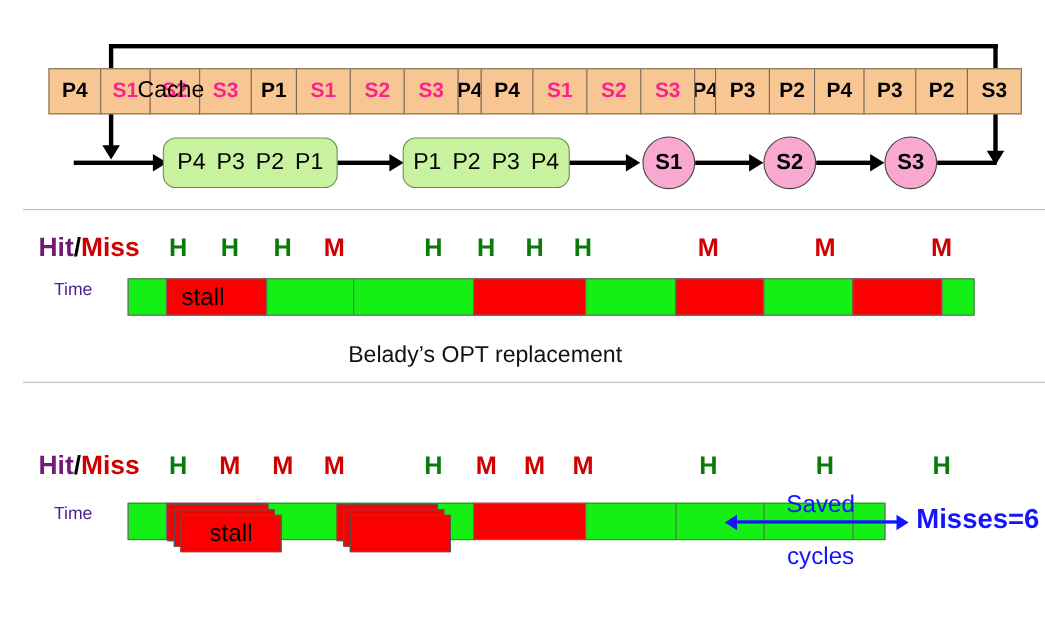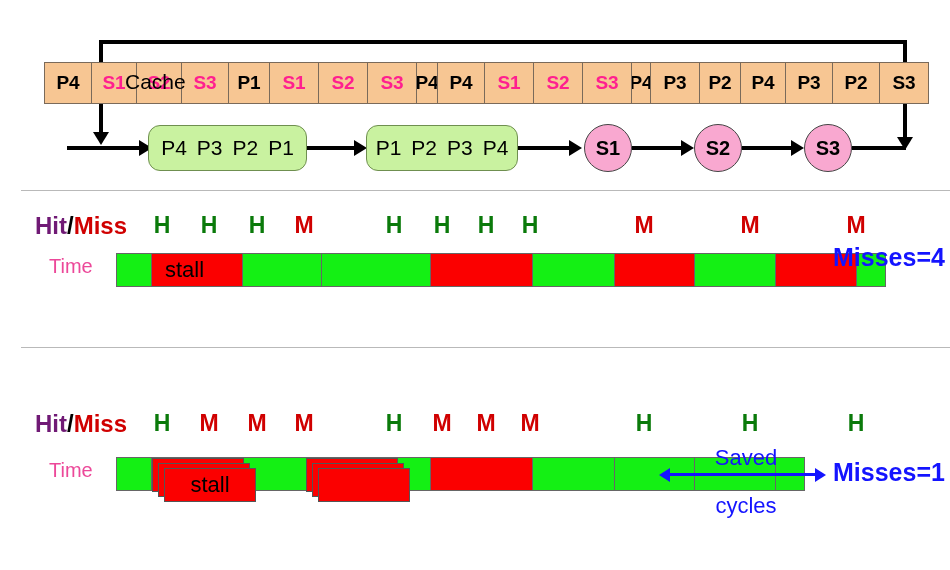--- a/index.html
+++ b/index.html
@@ -65,21 +65,21 @@
   }
 
   
   .sep { position:absolute; left:0; width:950px; height:1px; background:#b9b9b9; }
 
   
   .hm-label { font-size:24px; font-weight:bold; white-space:nowrap; }
   .hm-label .hit { color:#701a75; }
   .hm-label .slash { color:#000; }
   .hm-label .miss { color:#d00000; }
-  .time-label { font-size:20px; color:#ec4899; }
+  .time-label { font-size:16px; color:#4c1d95; }
   .marker { position:absolute; font-size:23px; font-weight:bold; text-align:center; width:26px; }
   .marker.h { color:#0a7a0a; }
   .marker.m { color:#d00000; }
 
   
   .bar { position:absolute; height:34px; display:flex; }
   .seg { height:34px; border:1px solid #666; margin-left:-1px; }
   .seg.green { background:#14f014; }
   .seg.red { background:#fb0000; }
 
@@ -211,23 +211,23 @@
       <div class="seg green" style="width: 110px;"></div>
       <div class="seg red" style="width: 103px;"></div>
       <div class="seg green" style="width: 83px;"></div>
       <div class="seg red" style="width: 81px;"></div>
       <div class="seg green" style="width: 82px;"></div>
       <div class="seg red" style="width: 82px;"></div>
       <div class="seg green" style="width: 30px;"></div>
     </div>
   <div class="stall-text abs" style="left:144px; top:257px;">stall</div>
 
+  <div class="caption abs" style="left:220px; top:311px; width:400px;">Belady’s OPT replacement</div>
 
   <div class="stats abs" style="left:812px; top:243px;">
-    <div>Misses=4</div>
   </div>
 
   <div class="hm-label abs" style="left:14px; top:410px;">
     <span class="hit">Hit</span><span class="slash">/</span><span class="miss">Miss</span>
   </div>
   <div class="time-label abs" style="left:28px; top:459px;">Time</div>
 
   <div class="abs" id="mlp-markers" style="left:0; top:0;">
       <div class="marker h" style="left: 128px; top: 410px;">H</div>
       <div class="marker m" style="left: 175px; top: 410px;">M</div>
@@ -267,16 +267,16 @@
 
   <div class="blue-line" style="left:648px; top:473px; width:148px;"></div>
   <div class="blue-arrow-l" style="left:638px; top:468px;"></div>
   <div class="blue-arrow-r" style="left:794px; top:468px;"></div>
   <div class="saved-text" style="left:665px; top:446px; width:120px;">
     <div>Saved</div>
     <div style="margin-top:24px;">cycles</div>
   </div>
 
   <div class="stats abs" style="left:812px; top:458px;">
-    <div>Misses=1</div>
+    <div>Misses=6</div>
   </div>
 
 </div>
 
 </body></html>

